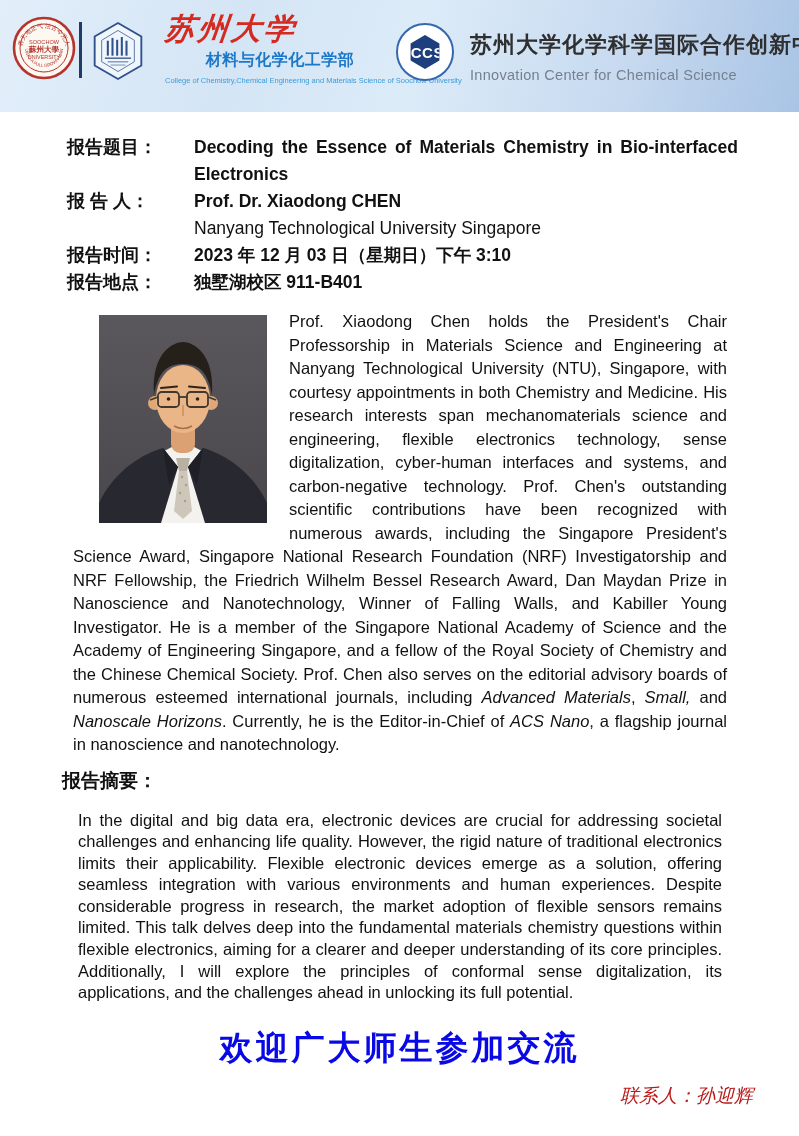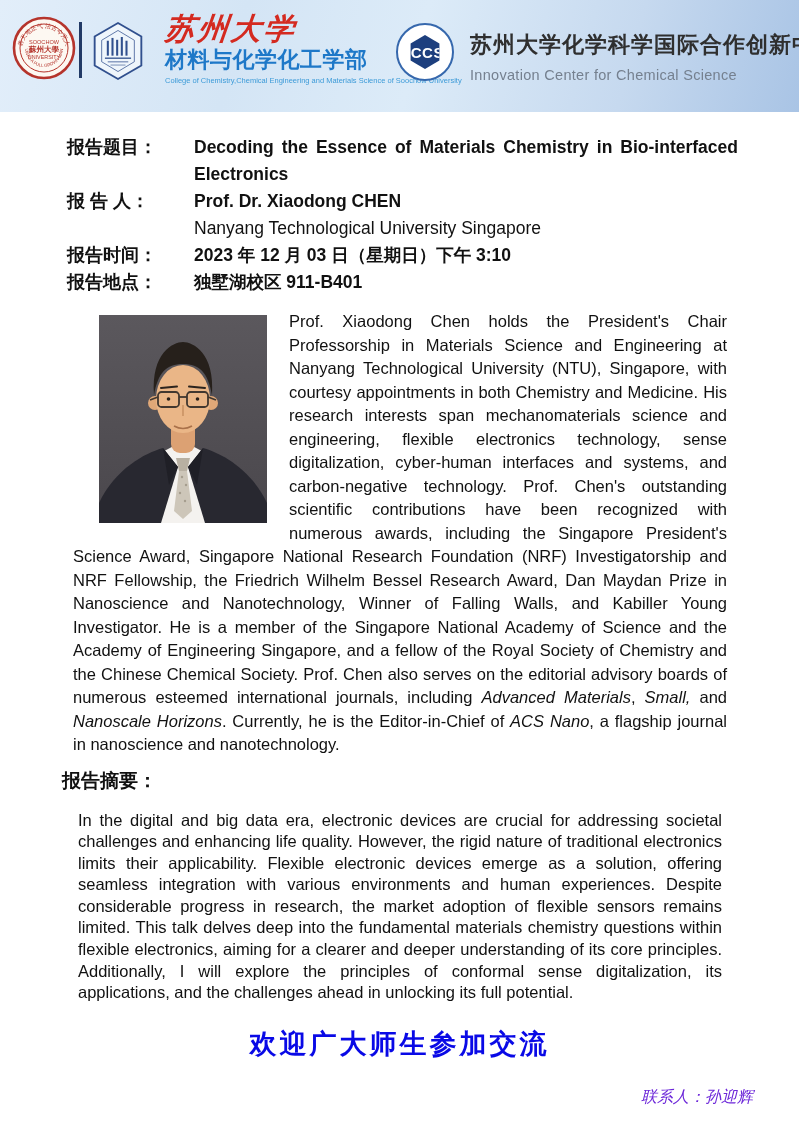--- a/index.html
+++ b/index.html
@@ -15,21 +15,21 @@
     background:linear-gradient(105deg,#e2eefa 0%,#d4e5f5 30%,#dcebf8 52%,#c6d9ef 78%,#a9c4e5 100%);
   }
   .seal{position:absolute;left:12px;top:16px;}
   .logo-divider{position:absolute;left:79px;top:22px;width:3px;height:56px;background:#223a66;}
   .hexlogo{position:absolute;left:90px;top:20px;}
   .dept-block{position:absolute;left:165px;top:12px;width:230px;}
   .dept-calligraphy{
     font-family:"Liberation Serif","DejaVu Serif",serif;font-style:italic;font-weight:bold;
     font-size:30px;color:#d42a20;letter-spacing:3px;transform:skewX(-6deg);line-height:34px;
   }
-  .dept-name{font-size:22px;font-weight:bold;color:#1e78c8;line-height:28px;letter-spacing:0.5px;}
+  .dept-name{font-size:16px;font-weight:bold;color:#1e78c8;line-height:28px;letter-spacing:0.5px;text-align:center;}
   .dept-en{font-size:7.5px;color:#3d9bd8;margin-top:2px;white-space:nowrap;}
   .iccs-logo{
     position:absolute;left:396px;top:23px;width:58px;height:58px;border-radius:50%;
     background:#fff;border:2px solid #3668ad;box-sizing:border-box;
     display:flex;align-items:center;justify-content:center;
   }
   .iccs-hex{
     width:32px;height:34px;background:#1d3f7e;color:#fff;
     clip-path:polygon(50% 0%,95% 25%,95% 75%,50% 100%,5% 75%,5% 25%);
     display:flex;align-items:center;justify-content:center;
@@ -53,26 +53,26 @@
   .photo-wrap{float:left;margin:5px 22px 4px 26px;width:168px;height:208px;display:block;}
   .it{font-style:italic;}
 
   
   .abstract{margin:10px 61px 0 62px;}
   .abs-heading{margin:0 0 4px 0;font-size:19px;font-weight:bold;line-height:26px;}
   .abs-text{margin:16px;font-size:16.5px;line-height:21.6px;text-align:justify;}
 
   
   .welcome{
-    margin-top:22px;text-align:center;font-size:27px;font-weight:bold;
+    margin-top:22px;text-align:center;font-size:33px;font-weight:bold;
     color:#0909e6;letter-spacing:3px;
   }
   .contact{
-    margin:25px 46px 0 0;text-align:right;font-size:16px;font-style:italic;
-    font-family:"Liberation Serif","DejaVu Serif",serif;color:#6d28d9;
+    margin:12px 46px 0 0;text-align:right;font-size:19px;font-style:italic;
+    font-family:"Liberation Serif","DejaVu Serif",serif;color:#b91c1c;
   }
 </style>
 </head>
 <body>
 
 <div class="poster">
 
   <header class="header">
 
     <svg class="seal" width="64" height="64" viewBox="0 0 64 64">

